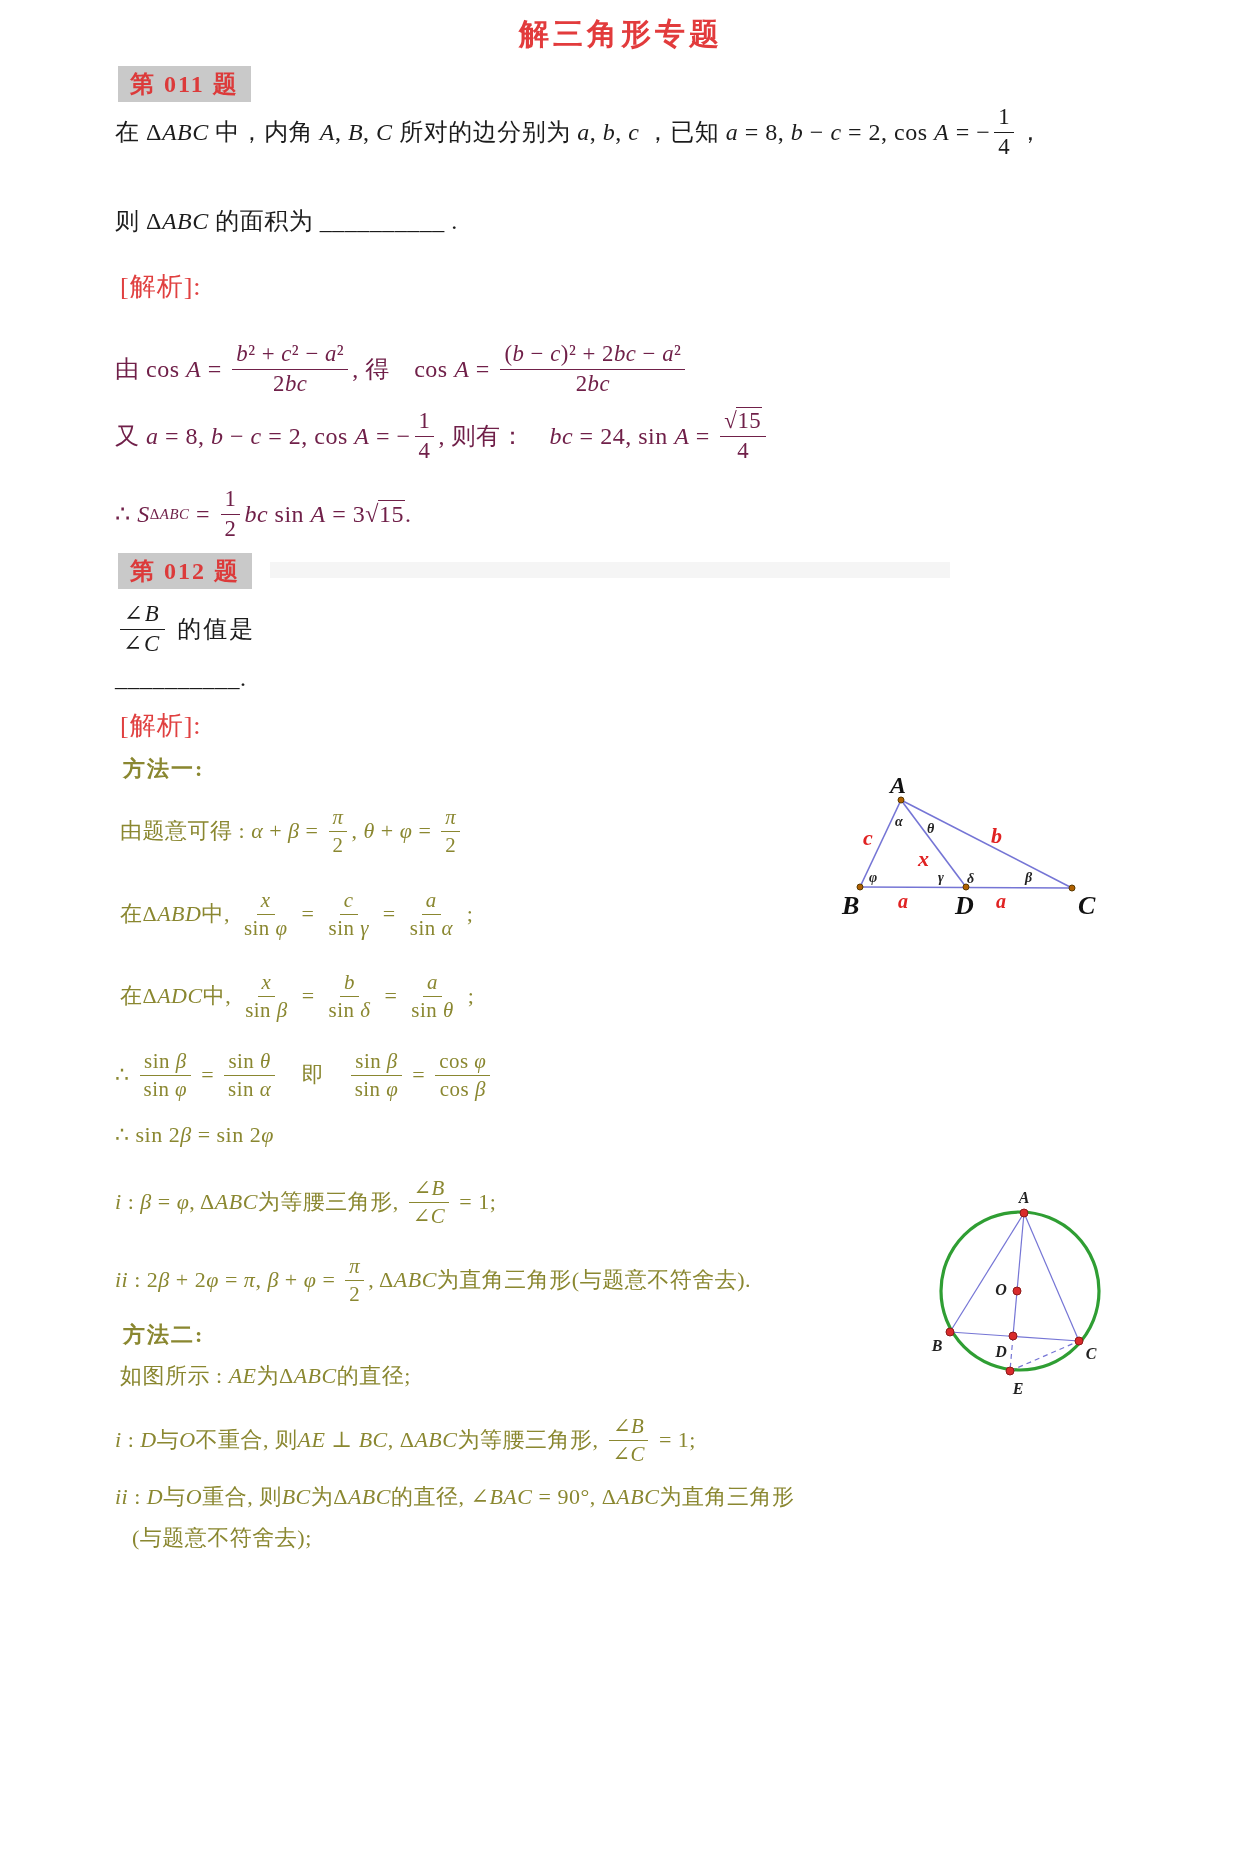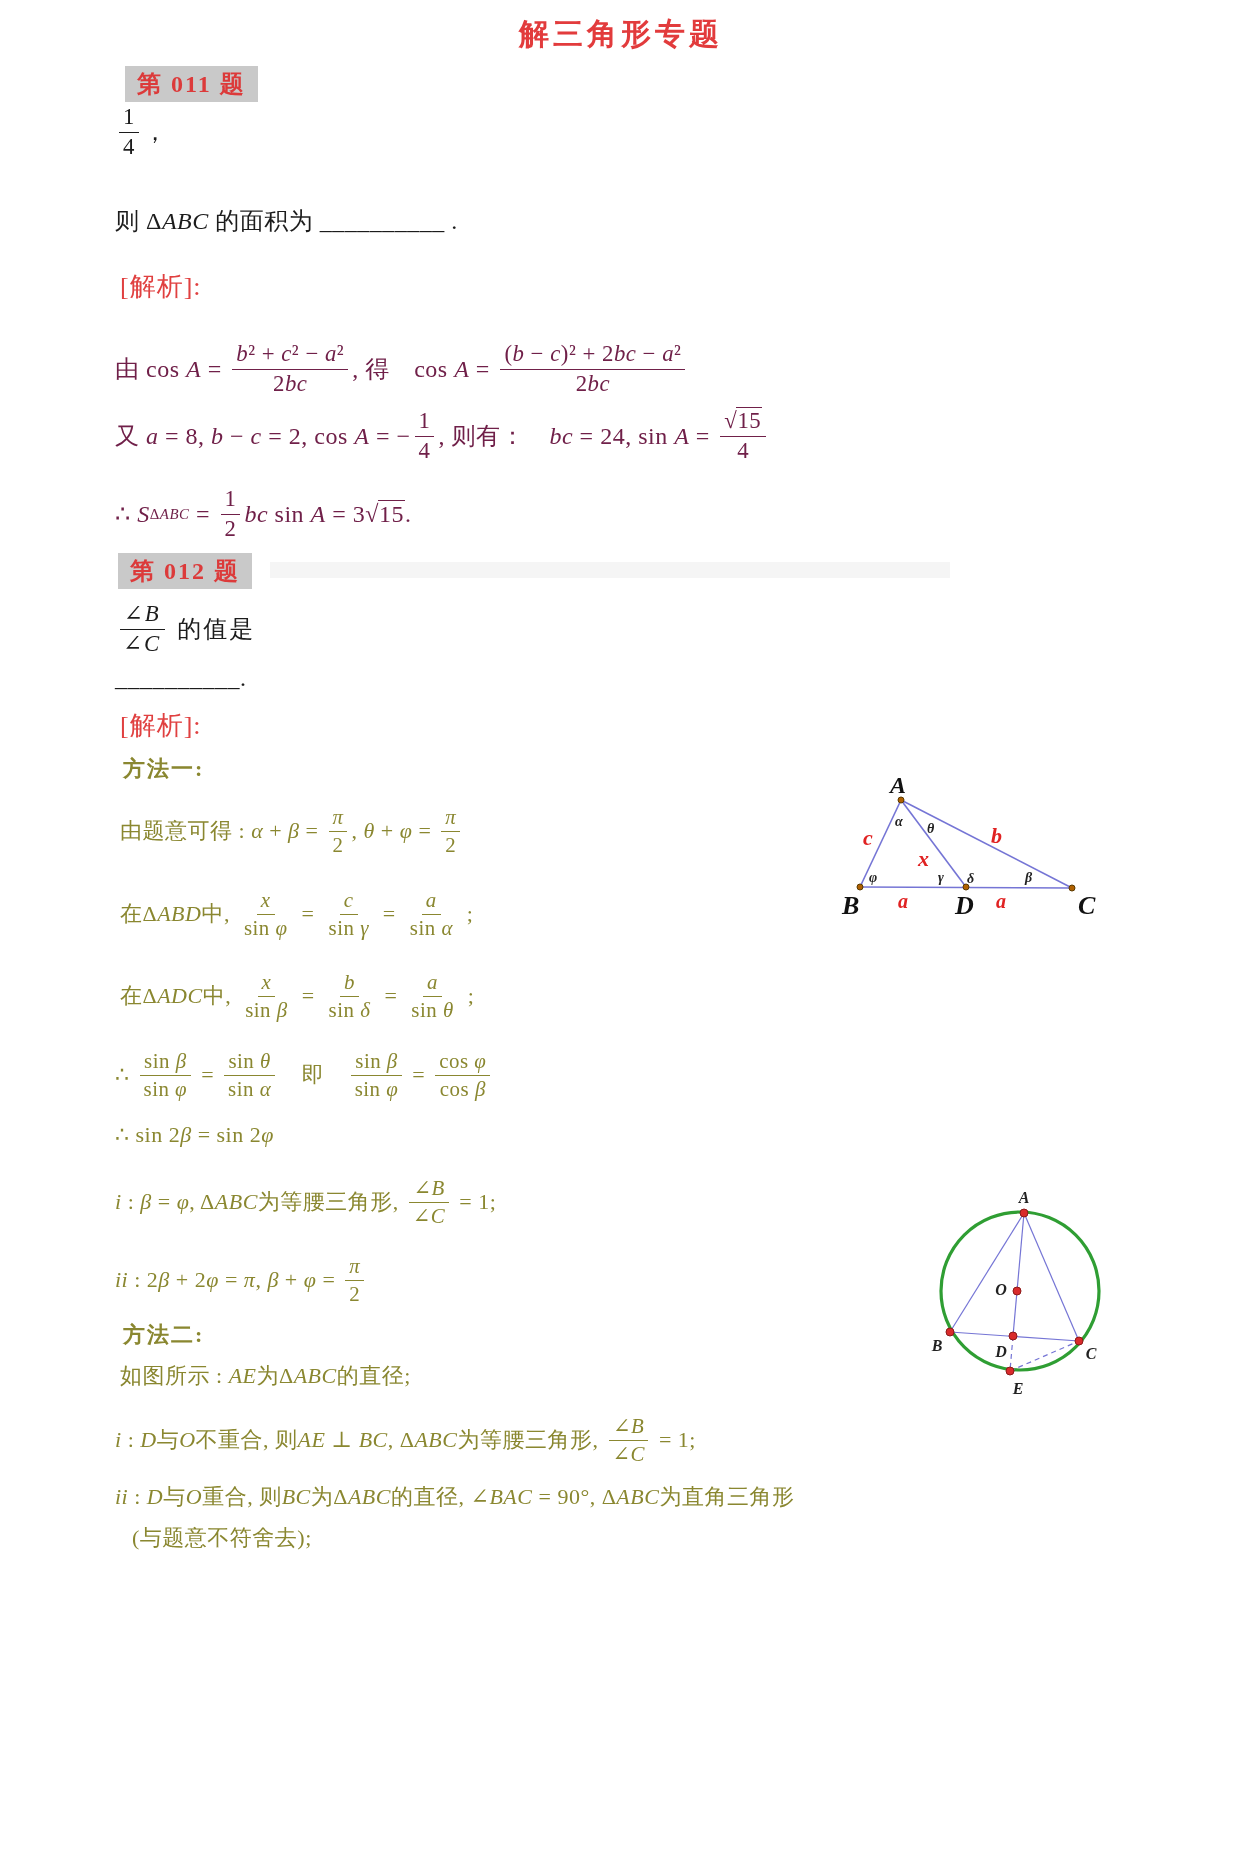--- a/index.html
+++ b/index.html
@@ -42,25 +42,25 @@
   .rlabel{font-weight:bold;font-style:italic;fill:var(--diagram_red_label);}
   .glabel{font-style:italic;font-weight:bold;fill:#222;}
 </style>
 </head>
 <body>
 
 <div class="page">
 
   <div class="title">解三角形专题</div>
 
-  <div class="label-row" style="top:66px;margin-left:7px;">
+  <div class="label-row" style="top:66px;">
     <span class="qlabel">第 011 题</span>
   </div>
 
-  <div class="line black" style="top:100px;left:115px;height:64px;"><span class="frac"><span class="num">1</span><span class="den">4</span></span><span class="run">，</span></div>
+  <div class="line black" style="top:100px;left:115px;height:64px;"><span class="run">在 Δ<i>ABC</i> 中，内角 <i>A</i>, <i>B</i>, <i>C</i> 所对的边分别为 <i>a</i>, <i>b</i>, <i>c</i> ，已知 <i>a</i> = 8, <i>b</i> − <i>c</i> = 2, cos <i>A</i> = −</span><span class="frac"><span class="num">1</span><span class="den">4</span></span><span class="run">，</span></div>
   <div class="line black" style="top:202px;left:115px;height:38px;"><span class="run">则 Δ<i>ABC</i> 的面积为 __________ .</span></div>
 
   <div class="line jiexi" style="top:263px;left:120px;height:46px;"><span>[解析]:</span></div>
 
   <div class="line maroon" style="top:320px;left:115px;height:98px;"><span class="run">由 cos <i>A</i> = </span><span class="frac"><span class="num"><i>b</i>² + <i>c</i>² − <i>a</i>²</span><span class="den">2<i>bc</i></span></span><span class="run">, 得　cos <i>A</i> = </span><span class="frac"><span class="num">(<i>b</i> − <i>c</i>)² + 2<i>bc</i> − <i>a</i>²</span><span class="den">2<i>bc</i></span></span></div>
   <div class="line maroon" style="top:398px;left:115px;height:76px;"><span class="run">又 <i>a</i> = 8, <i>b</i> − <i>c</i> = 2, cos <i>A</i> = −</span><span class="frac"><span class="num">1</span><span class="den">4</span></span><span class="run">, 则有：　<i>bc</i> = 24, sin <i>A</i> = </span><span class="frac"><span class="num"><span class="sq">√</span><span class="rad">15</span></span><span class="den">4</span></span></div>
   <div class="line maroon" style="top:484px;left:115px;height:60px;"><span class="run">∴ <i>S</i></span><sub class="msub">Δ<i>ABC</i></sub><span class="run"> = </span><span class="frac"><span class="num">1</span><span class="den">2</span></span><span class="run"><i>bc</i> sin <i>A</i> = 3<span class="sq">√</span><span class="rad">15</span>.</span></div>
 
   <div class="label-row" style="top:553px;">
     <span class="qlabel">第 012 题</span>
@@ -73,21 +73,21 @@
   <div class="line jiexi" style="top:702px;left:120px;height:46px;"><span>[解析]:</span></div>
 
   <div class="line olive-h" style="top:754px;left:123px;height:30px;"><span>方法一:</span></div>
 
   <div class="line olive" style="top:800px;left:120px;height:62px;"><span class="run">由题意可得 : <i>α</i> + <i>β</i> = </span><span class="frac"><span class="num"><i>π</i></span><span class="den">2</span></span><span class="run">, <i>θ</i> + <i>φ</i> = </span><span class="frac"><span class="num"><i>π</i></span><span class="den">2</span></span></div>
   <div class="line olive" style="top:880px;left:120px;height:68px;"><span class="run">在Δ<i>ABD</i>中, </span><span class="frac"><span class="num"><i>x</i></span><span class="den">sin <i>φ</i></span></span><span class="run"> = </span><span class="frac"><span class="num"><i>c</i></span><span class="den">sin <i>γ</i></span></span><span class="run"> = </span><span class="frac"><span class="num"><i>a</i></span><span class="den">sin <i>α</i></span></span><span class="run"> ;</span></div>
   <div class="line olive" style="top:962px;left:120px;height:68px;"><span class="run">在Δ<i>ADC</i>中, </span><span class="frac"><span class="num"><i>x</i></span><span class="den">sin <i>β</i></span></span><span class="run"> = </span><span class="frac"><span class="num"><i>b</i></span><span class="den">sin <i>δ</i></span></span><span class="run"> = </span><span class="frac"><span class="num"><i>a</i></span><span class="den">sin <i>θ</i></span></span><span class="run"> ;</span></div>
   <div class="line olive" style="top:1040px;left:115px;height:70px;"><span class="run">∴ </span><span class="frac"><span class="num">sin <i>β</i></span><span class="den">sin <i>φ</i></span></span><span class="run"> = </span><span class="frac"><span class="num">sin <i>θ</i></span><span class="den">sin <i>α</i></span></span><span class="run">　即　</span><span class="frac"><span class="num">sin <i>β</i></span><span class="den">sin <i>φ</i></span></span><span class="run"> = </span><span class="frac"><span class="num">cos <i>φ</i></span><span class="den">cos <i>β</i></span></span></div>
   <div class="line olive" style="top:1118px;left:115px;height:34px;"><span class="run">∴ sin 2<i>β</i> = sin 2<i>φ</i></span></div>
   <div class="line olive" style="top:1170px;left:115px;height:64px;"><span class="run"><i>i</i> : <i>β</i> = <i>φ</i>, Δ<i>ABC</i>为等腰三角形, </span><span class="frac"><span class="num">∠<i>B</i></span><span class="den">∠<i>C</i></span></span><span class="run"> = 1;</span></div>
-  <div class="line olive" style="top:1248px;left:115px;height:64px;"><span class="run"><i>ii</i> : 2<i>β</i> + 2<i>φ</i> = <i>π</i>, <i>β</i> + <i>φ</i> = </span><span class="frac"><span class="num"><i>π</i></span><span class="den">2</span></span></div>
+  <div class="line olive" style="top:1248px;left:115px;height:64px;"><span class="run"><i>ii</i> : 2<i>β</i> + 2<i>φ</i> = <i>π</i>, <i>β</i> + <i>φ</i> = </span><span class="frac"><span class="num"><i>π</i></span><span class="den">2</span></span><span class="run">, Δ<i>ABC</i>为直角三角形(与题意不符舍去).</span></div>
 
   <div class="line olive-h" style="top:1320px;left:123px;height:30px;"><span>方法二:</span></div>
 
   <div class="line olive" style="top:1358px;left:120px;height:36px;"><span class="run">如图所示 : <i>AE</i>为Δ<i>ABC</i>的直径;</span></div>
   <div class="line olive" style="top:1408px;left:115px;height:64px;"><span class="run"><i>i</i> : <i>D</i>与<i>O</i>不重合, 则<i>AE</i> ⊥ <i>BC</i>, Δ<i>ABC</i>为等腰三角形, </span><span class="frac"><span class="num">∠<i>B</i></span><span class="den">∠<i>C</i></span></span><span class="run"> = 1;</span></div>
   <div class="line olive" style="top:1478px;left:115px;height:38px;"><span class="run"><i>ii</i> : <i>D</i>与<i>O</i>重合, 则<i>BC</i>为Δ<i>ABC</i>的直径, ∠<i>BAC</i> = 90°, Δ<i>ABC</i>为直角三角形</span></div>
   <div class="line olive" style="top:1516px;left:132px;height:44px;"><span class="run">(与题意不符舍去);</span></div>
 
   <svg style="left:828px;top:753px;" width="300" height="175" viewBox="0 0 300 175">
     <g style="stroke:var(--triangle_line);" stroke-width="1.6">

